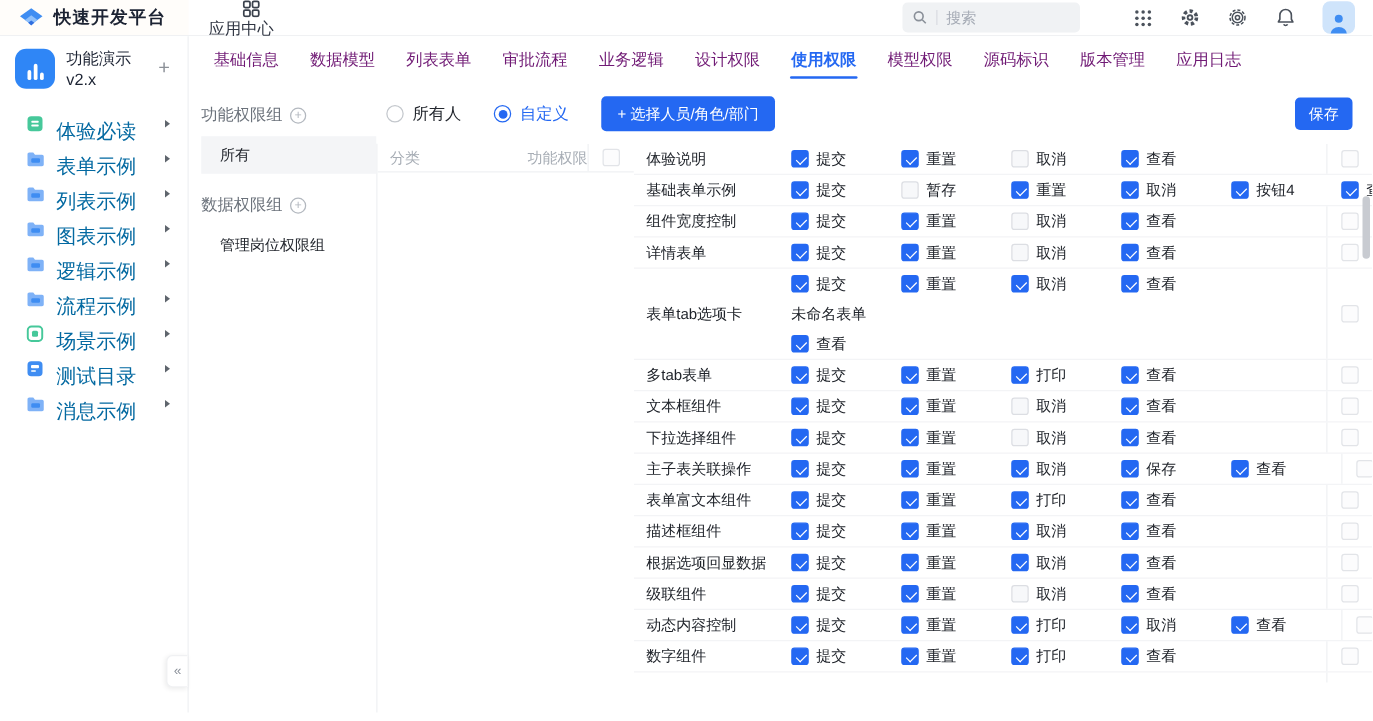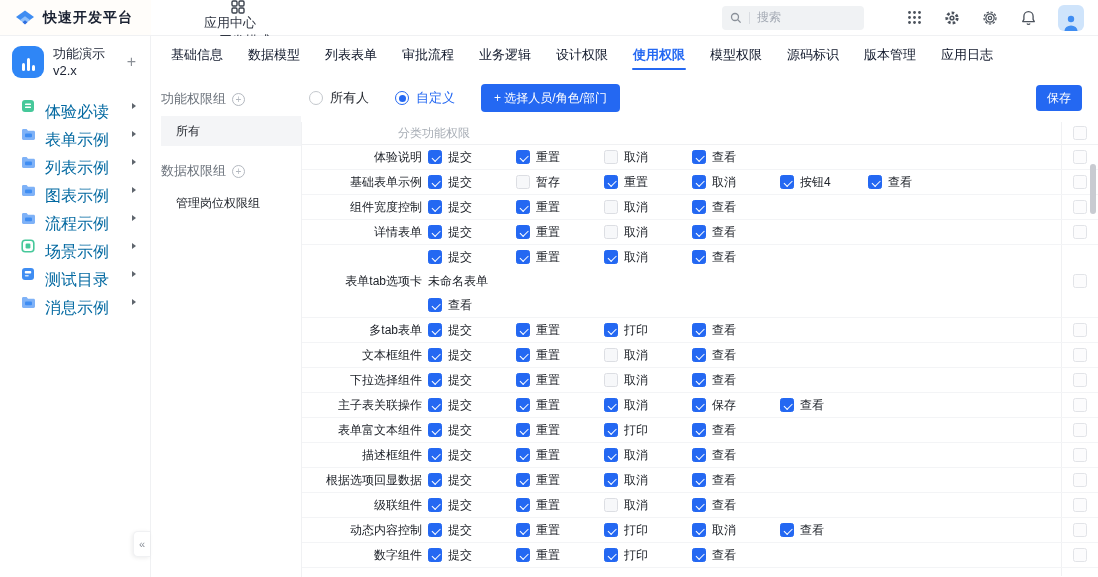--- a/index.html
+++ b/index.html
@@ -1,22 +1,22 @@
 <!DOCTYPE html>
 <html><head>
 <meta charset="utf-8">
 <style>
   * { margin:0; padding:0; box-sizing:border-box; }
   html,body { width:1098px; height:577px; overflow:hidden;
     font-family:"Liberation Sans","DejaVu Sans",sans-serif;
     font-size:12px; color:#23272e; background:#fff; }
 
   
-  .header { height:36px; display:flex; align-items:center; background:#fff;
-    border-bottom:1px solid #f0f1f3;gap:37px; }
+  .header { height:29px; display:flex; align-items:center; background:#fff;
+    border-bottom:1px solid #f0f1f3; }
   .logo-area { width:151px; height:100%; display:flex; align-items:center; gap:7px;
     padding-left:14px; background:#fffdfa; }
   .logo-text { font-size:14px; font-weight:bold; color:#1c2333; letter-spacing:1px; }
   .top-nav { display:flex; align-items:center; height:100%; background:#fff; padding:0 18px 0 16px;flex-direction:column; }
   .nav-grid { margin-right:26px; display:flex; }
   .nav-link { font-size:13px; color:#2f3542; margin-right:42px; cursor:pointer; }
   .header-right { margin-left:auto; display:flex; align-items:center; padding-right:14px; }
   .search-box { width:142px; height:24px; background:#f0f2f4; border-radius:4px;
     display:flex; align-items:center; padding:0 8px; gap:7px; margin-right:42px; }
   .search-divider { width:1px; height:12px; background:#d9dce1; }
@@ -44,21 +44,21 @@
   .mi-arrow { width:0; height:0; border-left:4px solid #5f656d;
     border-top:3.5px solid transparent; border-bottom:3.5px solid transparent; margin-right:2px; }
   .collapse-tab { position:absolute; right:0; bottom:20px; width:17px; height:26px;
     background:#fff; border:1px solid #f0f1f3; border-right:none; border-radius:5px 0 0 5px;
     box-shadow:-1px 1px 4px rgba(0,0,0,.08); display:flex; align-items:center;
     justify-content:center; color:#8a9099; font-size:11px; cursor:pointer; }
 
   
   .main { flex:1; min-width:0; display:flex; flex-direction:column; background:#fff; }
   .tab-bar { height:38px; display:flex; align-items:center; padding-left:19px; gap:23px; flex-shrink:0; }
-  .tab { position:relative; font-size:13px; color:#0f172a; padding:11px 1px; cursor:pointer; white-space:nowrap; }
+  .tab { position:relative; font-size:13px; color:#701a75; padding:11px 1px; cursor:pointer; white-space:nowrap; }
   .tab.active { color:#2468f2; font-weight:bold; }
   .tab.active::after { content:""; position:absolute; left:0; right:0; bottom:5px;
     height:2.5px; background:#2468f2; border-radius:2px; }
 
   .content { flex:1; display:flex; min-height:0; padding-left:10px; }
   .groups { width:140px; flex-shrink:0; padding-top:12px; }
   .group-title { display:flex; align-items:center; gap:6px; height:26px;
     color:#6b727b; font-size:13px; }
   .plus-circle { width:13px; height:13px; border:1px solid #b3b8bf; border-radius:50%;
     color:#b3b8bf; font-size:10px; line-height:11px; text-align:center; cursor:pointer; flex-shrink:0; }
@@ -75,21 +75,21 @@
   .radio.checked::after { content:""; position:absolute; left:50%; top:50%; width:7px; height:7px;
     margin:-3.5px 0 0 -3.5px; border-radius:50%; background:#2468f2; }
   .radio-label { font-size:13px; color:#23272e; }
   .radio-opt.checked .radio-label { color:#2468f2; }
   .btn-primary { background:#2468f2; color:#fff; border:none; border-radius:4px;
     font-size:12px; cursor:pointer; font-family:inherit; }
   .btn-select { height:28px; padding:0 13px; }
   .btn-save { height:26px; padding:0 11px; margin-left:auto; }
 
   .table-wrap { flex:1; border-left:1px solid #f0f1f3; overflow:hidden;
-    display:flex; flex-direction:column;text-align:right; }
+    display:flex; flex-direction:row; }
   .thead { display:flex; align-items:center; height:23px; border-bottom:1px solid #f0f1f3;
     color:#a7adb5; font-size:12px; flex-shrink:0; }
   .cat { width:120px; padding-left:10px; flex-shrink:0; color:#20242b; }
   .thead .cat { color:#a7adb5; }
   .flex-sp { flex:1; }
   .sel { width:37px; border-left:1px solid #f0f1f3; align-self:stretch;
     display:flex; align-items:center; justify-content:center; flex-shrink:0; }
   .trow { display:flex; align-items:center; border-bottom:1px solid #f3f4f6; min-height:24px; }
   .perms-wrap { display:flex; flex-direction:column; }
   .perm-line { height:24px; display:flex; align-items:center;padding-left:6px; }
@@ -241,20 +241,30 @@
           <span class="mi-label">图表示例</span>
           <span class="mi-arrow"></span>
         </div>
         <div class="menu-item">
           <span class="mi-icon">
             <svg width="15" height="13" viewBox="0 0 15 13">
               <path d="M1 2.4 C1 1.6 1.6 1 2.4 1 H5.6 L7 2.8 H12.6 C13.4 2.8 14 3.4 14 4.2 V10.6 C14 11.4 13.4 12 12.6 12 H2.4 C1.6 12 1 11.4 1 10.6 Z" fill="#7fb2f7"></path>
               <rect x="4" y="5.6" width="7" height="3.6" rx="1" fill="#3f8df2"></rect>
             </svg>
           </span>
+          <span class="mi-label">逻辑示例</span>
+          <span class="mi-arrow"></span>
+        </div>
+        <div class="menu-item">
+          <span class="mi-icon">
+            <svg width="15" height="13" viewBox="0 0 15 13">
+              <path d="M1 2.4 C1 1.6 1.6 1 2.4 1 H5.6 L7 2.8 H12.6 C13.4 2.8 14 3.4 14 4.2 V10.6 C14 11.4 13.4 12 12.6 12 H2.4 C1.6 12 1 11.4 1 10.6 Z" fill="#7fb2f7"></path>
+              <rect x="4" y="5.6" width="7" height="3.6" rx="1" fill="#3f8df2"></rect>
+            </svg>
+          </span>
           <span class="mi-label">流程示例</span>
           <span class="mi-arrow"></span>
         </div>
         <div class="menu-item">
           <span class="mi-icon">
             <svg width="14" height="14" viewBox="0 0 14 14">
               <rect x="1.2" y="1.2" width="11.6" height="11.6" rx="3" fill="none" stroke="#46c89a" stroke-width="1.6"></rect>
               <rect x="4.6" y="4.6" width="4.8" height="4.8" rx="1.2" fill="#46c89a"></rect>
             </svg>
           </span>

